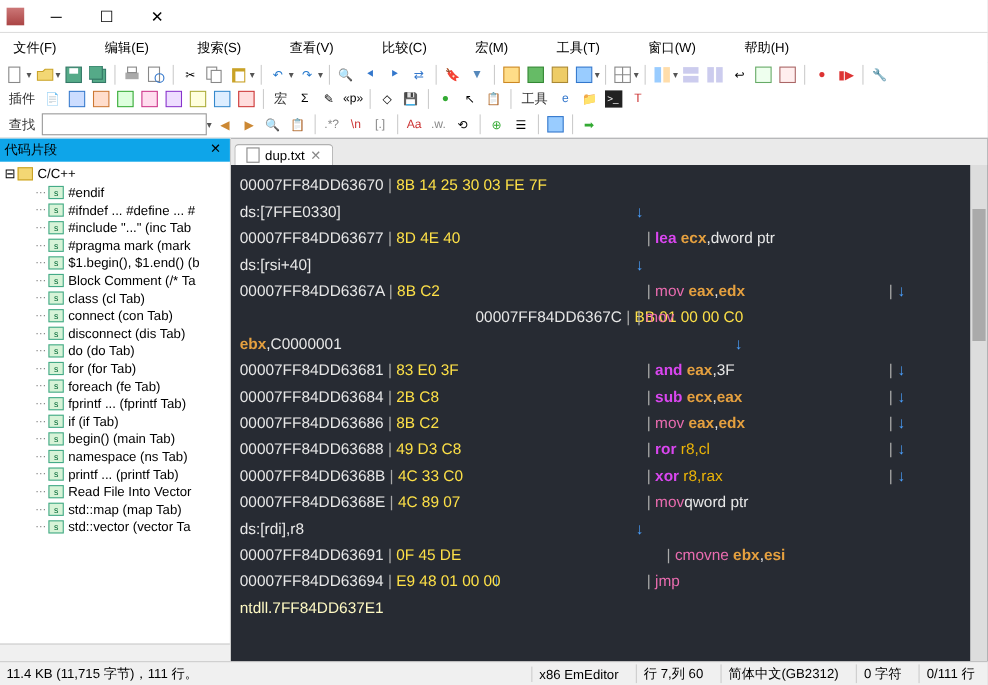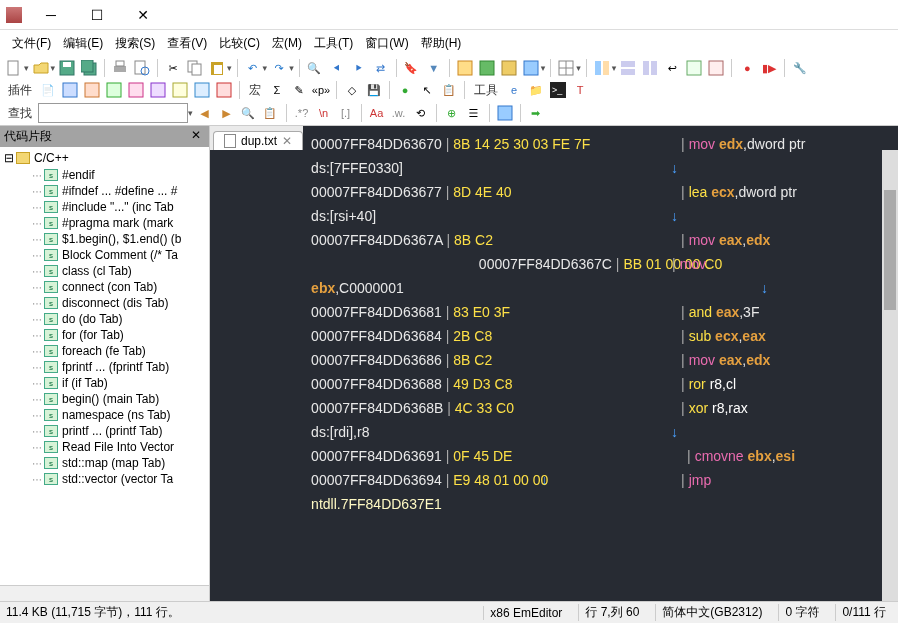--- a/index.html
+++ b/index.html
@@ -1,54 +1,54 @@
 <!DOCTYPE html>
 <html><head>
 <meta charset="utf-8">
 <style>
 * { box-sizing: border-box; margin: 0; padding: 0; font-family: "Segoe UI", "Microsoft YaHei", sans-serif; }
 body { width: 898px; height: 623px; background: #fff; display: flex; flex-direction: column; overflow: hidden; font-size: 12px; }
 .titlebar { height: 30px; background: #fff; display: flex; align-items: center; padding: 0 0 0 6px; border-bottom: 1px solid #ddd; }
 .titlebar .icon { width: 16px; height: 16px; background: linear-gradient(#c77, #a44); margin-right: 6px; }
 .titlebar .title { flex: 1; color: #333; font-size: 12px; }
 .titlebar .btn { width: 46px; height: 30px; text-align: center; line-height: 30px; font-size: 14px; }
-.menubar { display: flex; padding: 2px 6px; background: #fff; font-size: 12px; }
+.menubar { display: flex; padding: 2px 6px; background: #fff; font-size: 12px; gap: 32px; }
 .menubar .mi { padding: 3px 6px; cursor: default; }
 .toolbar { display: flex; align-items: center; padding: 2px 4px; background: #fff; gap: 2px; flex-wrap: wrap; }
 .tb-ico { width: 18px; height: 18px; display: inline-flex; align-items: center; justify-content: center; font-size: 11px; margin: 0 1px; cursor: pointer; }
 .tb-sep { width: 1px; height: 18px; background: #ccc; margin: 0 3px; }
 .tb-label { font-size: 12px; color: #333; padding: 0 4px; }
 .tb-input { width: 150px; height: 20px; border: 1px solid #999; font-size: 11px; padding: 0 3px; }
 .dd { font-size: 9px; color: #555; margin-left: -2px; }
 .main { flex: 1; display: flex; min-height: 0; border-top: 1px solid #ccc; }
 .side { width: 210px; border-right: 1px solid #ccc; display: flex; flex-direction: column; background: #fff; }
-.side-hdr { display: flex; align-items: flex-start; justify-content: space-between; padding: 2px 4px; font-size: 12px; background: #a3a3a3; }
+.side-hdr { display: flex; align-items: flex-start; justify-content: space-between; padding: 2px 4px; font-size: 12px; background: #0ea5e9; }
 .side-hdr .x { cursor: pointer; padding: 0 4px; }
 .tree { flex: 1; overflow: auto; padding: 2px; }
 .tree .folder { display: flex; align-items: center; padding: 2px; font-size: 12px; }
 .tree .folder .tw { margin-right: 2px; }
 .tree .folder .fico { width: 14px; height: 12px; background: #f3d774; border: 1px solid #c9a227; margin-right: 4px; }
 .tree .item { display: flex; align-items: center; padding: 1px 2px 1px 30px; font-size: 12px; white-space: nowrap; }
 .tree .item .tw { color: #888; margin-right: 2px; font-size: 10px; width: 10px; }
 .tree .item .sico { width: 14px; height: 12px; background: #d7f3d7; border: 1px solid #4a8; margin-right: 4px; font-size: 8px; text-align: center; line-height: 11px; color: #063; }
 .hscroll { height: 16px; background: #f0f0f0; border-top: 1px solid #ccc; }
-.editor { flex: 1; display: flex; flex-direction: row; background: #272b33; min-width: 0; position: relative; }
+.editor { flex: 1; display: flex; flex-direction: column; background: #272b33; min-width: 0; position: relative; }
 .tabs { height: 24px; background: #eaeaea; display: flex; align-items: flex-end; }
 .tab { background: #fff; border: 1px solid #aaa; border-bottom: none; padding: 2px 10px; display: flex; align-items: center; gap: 5px; font-size: 12px; border-radius: 4px 4px 0 0; margin-left: 3px; }
 .tab .dico { width: 12px; height: 14px; background: #fff; border: 1px solid #888; position: relative; }
 .code { flex: 1; padding: 6px 8px; color: #e8e8e8; font-family: Consolas, monospace; font-size: 14px; line-height: 24px; overflow: hidden; position: relative; }
 .line { white-space: nowrap; }
 .addr { color: #e8e8e8; }
 .pipe { color: #aaa; }
 .hex { color: #fde047; }
 .crlf { color: #4aa0ff; }
 .mn-default { color: #ea6cb0; }
-.mn-green { color: #fde047; }
+.mn-green { color: #d946ef; font-weight: bold; }
 .reg-orange { color: #e5a03f; font-weight: bold; }
-.reg-plain { color: #ffffff; }
+.reg-plain { color: #eab308; }
 .ptr { color: #e8e8e8; }
 .vscroll { position: absolute; right: 0; top: 24px; bottom: 0; width: 16px; background: #ddd; }
 .vscroll .thumb { position: absolute; top: 40px; left: 2px; right: 2px; height: 120px; background: #aaa; }
 .statusbar { height: 22px; background: #f0f0f0; border-top: 1px solid #ccc; display: flex; align-items: center; font-size: 12px; padding: 0 6px; gap: 10px; }
 .statusbar .spacer { flex: 1; }
 .statusbar .cell { padding: 0 6px; border-left: 1px solid #ccc; }
 svg { display: block; }
 </style>
 </head>
 <body>
@@ -424,34 +424,35 @@
 
   <div class="editor">
     <div class="tabs">
       <div class="tab">
         <span class="dico"></span>
         <span>dup.txt</span>
         <span style="color:#888">✕</span>
       </div>
     </div>
     <div class="code" id="code">
-        <div class="line" style="position: relative;"><span class="addr">00007FF84DD63670</span> <span class="pipe">|</span> <span class="hex">8B 14 25 30 03 FE 7F</span><span style="position: absolute; left: 370px;"><span class="pipe">| </span><span class="mn-default">mov</span> <span class="reg-orange">edx</span><span class="ptr">,dword ptr</span></span></div>
+        <div class="line" style="position: relative;"><span class="addr">00007FF84DD63670</span> <span class="pipe">|</span> <span class="hex">8B 14 25 30 03 FE 7F</span></div>
         <div class="line" style="position: relative;"><div class="line" style="display: inline;"><span class="ptr">ds:[7FFE0330]</span></div><span class="crlf" style="position: absolute; left: 360px;">↓</span></div>
         <div class="line" style="position: relative;"><span class="addr">00007FF84DD63677</span> <span class="pipe">|</span> <span class="hex">8D 4E 40</span><span style="position: absolute; left: 370px;"><span class="pipe">| </span><span class="mn-green">lea</span> <span class="reg-orange">ecx</span><span class="ptr">,dword ptr</span></span></div>
         <div class="line" style="position: relative;"><div class="line" style="display: inline;"><span class="ptr">ds:[rsi+40]</span></div><span class="crlf" style="position: absolute; left: 360px;">↓</span></div>
         <div class="line" style="position: relative;"><span class="addr">00007FF84DD6367A</span> <span class="pipe">|</span> <span class="hex">8B C2</span><span style="position: absolute; left: 370px;"><span class="pipe">| </span><span class="mn-default">mov</span> <span class="reg-orange">eax</span><span class="ptr">,</span><span class="reg-orange">edx</span></span><span class="pipe" style="position: absolute; left: 590px;">|</span><span class="crlf" style="position: absolute; left: 598px;">↓</span></div>
         <div class="line" style="position: relative; text-align: center;"><span class="addr">00007FF84DD6367C</span> <span class="pipe">|</span> <span class="hex">BB 01 00 00 C0</span><span style="position: absolute; left: 361px;"><span class="pipe">| </span><span class="mn-default">mov</span></span></div>
         <div class="line" style="position: relative;"><div class="line" style="display: inline;"><span class="reg-orange">ebx</span><span class="ptr">,C0000001</span></div><span class="crlf" style="position: absolute; left: 450px;">↓</span></div>
         <div class="line" style="position: relative;"><span class="addr">00007FF84DD63681</span> <span class="pipe">|</span> <span class="hex">83 E0 3F</span><span style="position: absolute; left: 370px;"><span class="pipe">| </span><span class="mn-green">and</span> <span class="reg-orange">eax</span><span class="ptr">,3F</span></span><span class="pipe" style="position: absolute; left: 590px;">|</span><span class="crlf" style="position: absolute; left: 598px;">↓</span></div>
         <div class="line" style="position: relative;"><span class="addr">00007FF84DD63684</span> <span class="pipe">|</span> <span class="hex">2B C8</span><span style="position: absolute; left: 370px;"><span class="pipe">| </span><span class="mn-green">sub</span> <span class="reg-orange">ecx</span><span class="ptr">,</span><span class="reg-orange">eax</span></span><span class="pipe" style="position: absolute; left: 590px;">|</span><span class="crlf" style="position: absolute; left: 598px;">↓</span></div>
         <div class="line" style="position: relative;"><span class="addr">00007FF84DD63686</span> <span class="pipe">|</span> <span class="hex">8B C2</span><span style="position: absolute; left: 370px;"><span class="pipe">| </span><span class="mn-default">mov</span> <span class="reg-orange">eax</span><span class="ptr">,</span><span class="reg-orange">edx</span></span><span class="pipe" style="position: absolute; left: 590px;">|</span><span class="crlf" style="position: absolute; left: 598px;">↓</span></div>
         <div class="line" style="position: relative;"><span class="addr">00007FF84DD63688</span> <span class="pipe">|</span> <span class="hex">49 D3 C8</span><span style="position: absolute; left: 370px;"><span class="pipe">| </span><span class="mn-green">ror</span> <span class="reg-plain">r8,cl</span></span><span class="pipe" style="position: absolute; left: 590px;">|</span><span class="crlf" style="position: absolute; left: 598px;">↓</span></div>
         <div class="line" style="position: relative;"><span class="addr">00007FF84DD6368B</span> <span class="pipe">|</span> <span class="hex">4C 33 C0</span><span style="position: absolute; left: 370px;"><span class="pipe">| </span><span class="mn-green">xor</span> <span class="reg-plain">r8,rax</span></span><span class="pipe" style="position: absolute; left: 590px;">|</span><span class="crlf" style="position: absolute; left: 598px;">↓</span></div>
+        <div class="line" style="position: relative;"><span class="addr">00007FF84DD6368E</span> <span class="pipe">|</span> <span class="hex">4C 89 07</span><span style="position: absolute; left: 370px;"><span class="pipe">| </span><span class="mn-default">mov</span><span class="ptr">qword ptr</span></span></div>
         <div class="line" style="position: relative;"><div class="line" style="display: inline;"><span class="ptr">ds:[rdi],r8</span></div><span class="crlf" style="position: absolute; left: 360px;">↓</span></div>
-        <div class="line" style="position: relative;"><span class="addr">00007FF84DD63691</span> <span class="pipe">|</span> <span class="hex">0F 45 DE</span><span style="position: absolute; left: 376px;"><span class="pipe">| </span><span class="mn-default">cmovne</span> <span class="reg-orange">ebx</span><span class="ptr">,</span><span class="reg-orange">esi</span></span></div>
+        <div class="line" style="position: relative;"><span class="addr">00007FF84DD63691</span> <span class="pipe">|</span> <span class="hex">0F 45 DE</span><span style="position: absolute; left: 388px;"><span class="pipe">| </span><span class="mn-default">cmovne</span> <span class="reg-orange">ebx</span><span class="ptr">,</span><span class="reg-orange">esi</span></span></div>
         <div class="line" style="position: relative;"><div class="line" style="display: inline;"></div><span class="crlf" style="position: absolute; left: 230px;">↓</span></div>
         <div class="line" style="position: relative;"><span class="addr">00007FF84DD63694</span> <span class="pipe">|</span> <span class="hex">E9 48 01 00 00</span><span style="position: absolute; left: 370px;"><span class="pipe">| </span><span class="mn-default">jmp</span></span></div>
         <div class="line"><span style="color:#fef9c3">ntdll.7FF84DD637E1</span></div>
       </div>
     <div class="vscroll">
         <div class="thumb"></div>
       </div>
   </div>
 </div>
 

